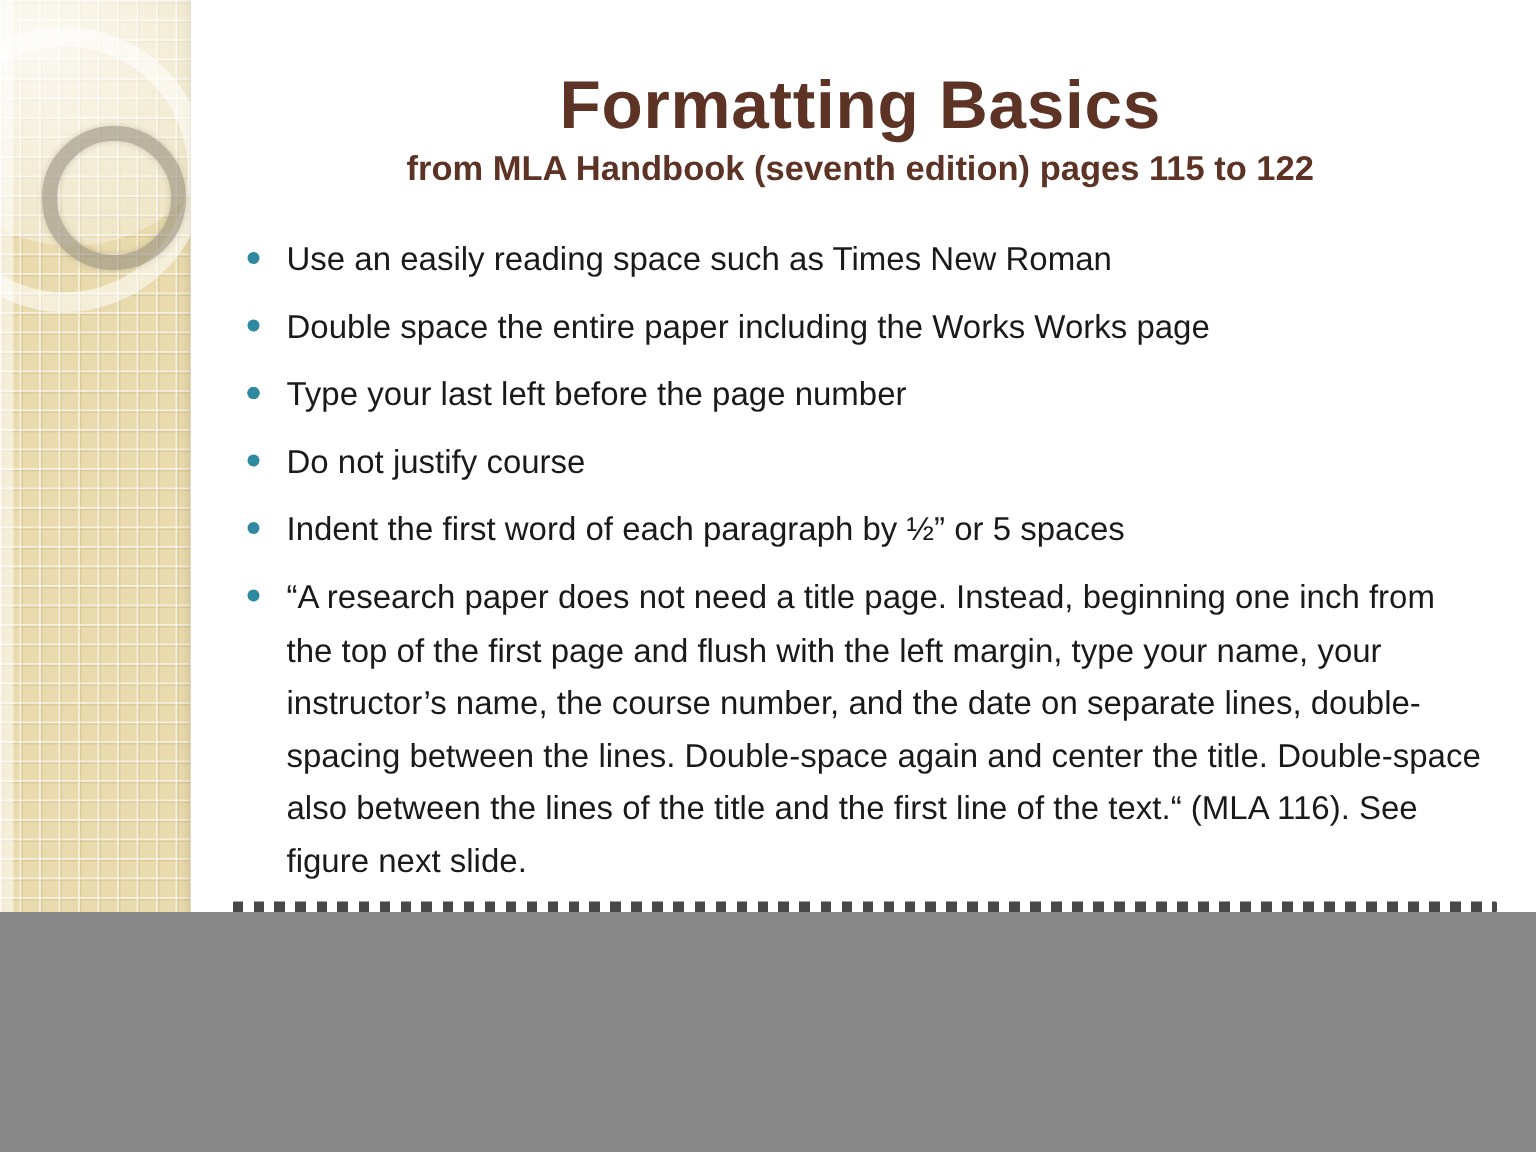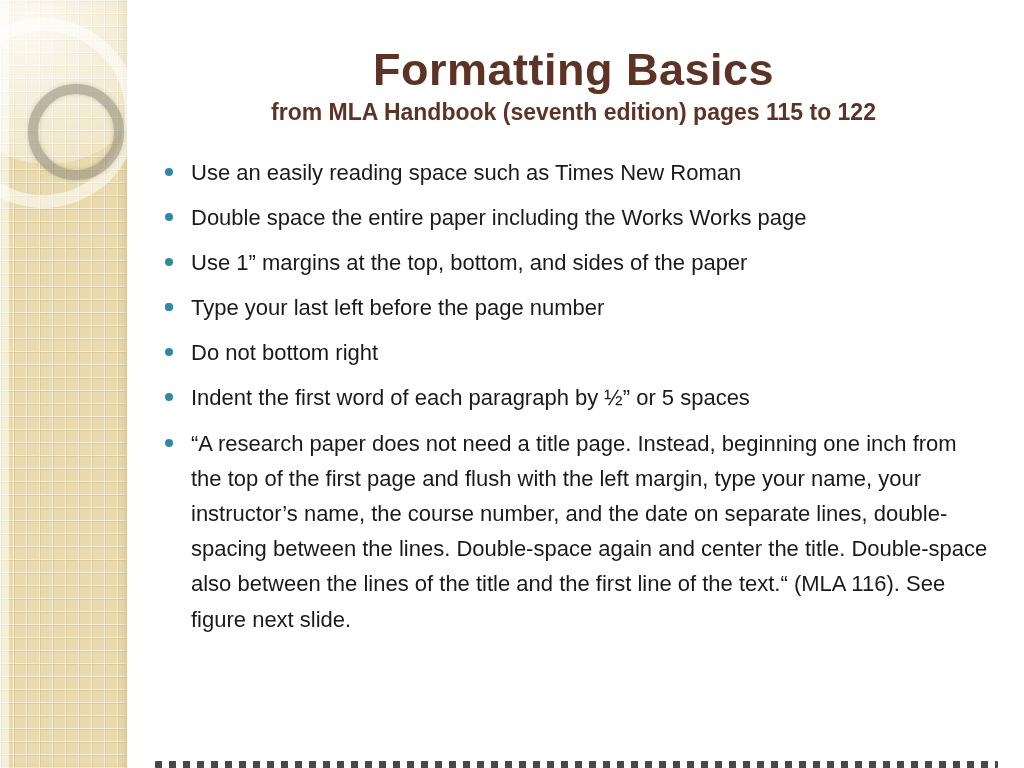--- a/index.html
+++ b/index.html
@@ -7,21 +7,21 @@
     --bullet_dot:#2f89a0;
     --body_text:#1a1a1a;
     --sidebar_bg:#e9dbae;
     --background:#ffffff;
   }
   *{box-sizing:border-box;}
   html,body{margin:0;padding:0;}
   body{font-family:"Liberation Sans", sans-serif;background:#888;}
   .slide{
     position:relative;
-    width:1024px;height:768px;
+    width:1024px;height:608px;
     background:var(--background);
     overflow:hidden;
     margin:0 auto;
   }
   
   .sidebar{
     position:absolute;left:0;top:0;width:127px;height:768px;
     background-color:var(--sidebar_bg);
     background-image:
       linear-gradient(rgba(255,255,255,0.55) 1px, transparent 1px),
@@ -121,32 +121,31 @@
       <li>
         <span class="dot"></span>
         <span>Use an easily reading space such as Times New Roman</span>
       </li>
       <li>
         <span class="dot"></span>
         <span>Double space the entire paper including the Works Works page</span>
       </li>
       <li>
         <span class="dot"></span>
-        <span>Use 1” margins at the top, bottom, and sides of the paper</span>
       </li>
       <li>
         <span class="dot"></span>
       </li>
       <li>
         <span class="dot"></span>
         <span>Type your last left before the page number</span>
       </li>
       <li>
         <span class="dot"></span>
-        <span>Do not bottom right</span>
+        <span>Do not justify course</span>
       </li>
       <li>
         <span class="dot"></span>
         <span>Indent the first word of each paragraph by ½” or 5 spaces</span>
       </li>
       <li>
         <span class="dot"></span>
         <span>“A research paper does not need a title page. Instead, beginning one inch from the top of the first page and flush with the left margin, type your name, your instructor’s name, the course number, and the date on separate lines, double-spacing between the lines. Double-space again and center the title. Double-space also between the lines of the title and the first line of the text.“ (MLA 116). See figure next slide.</span>
       </li>
     </ul>

